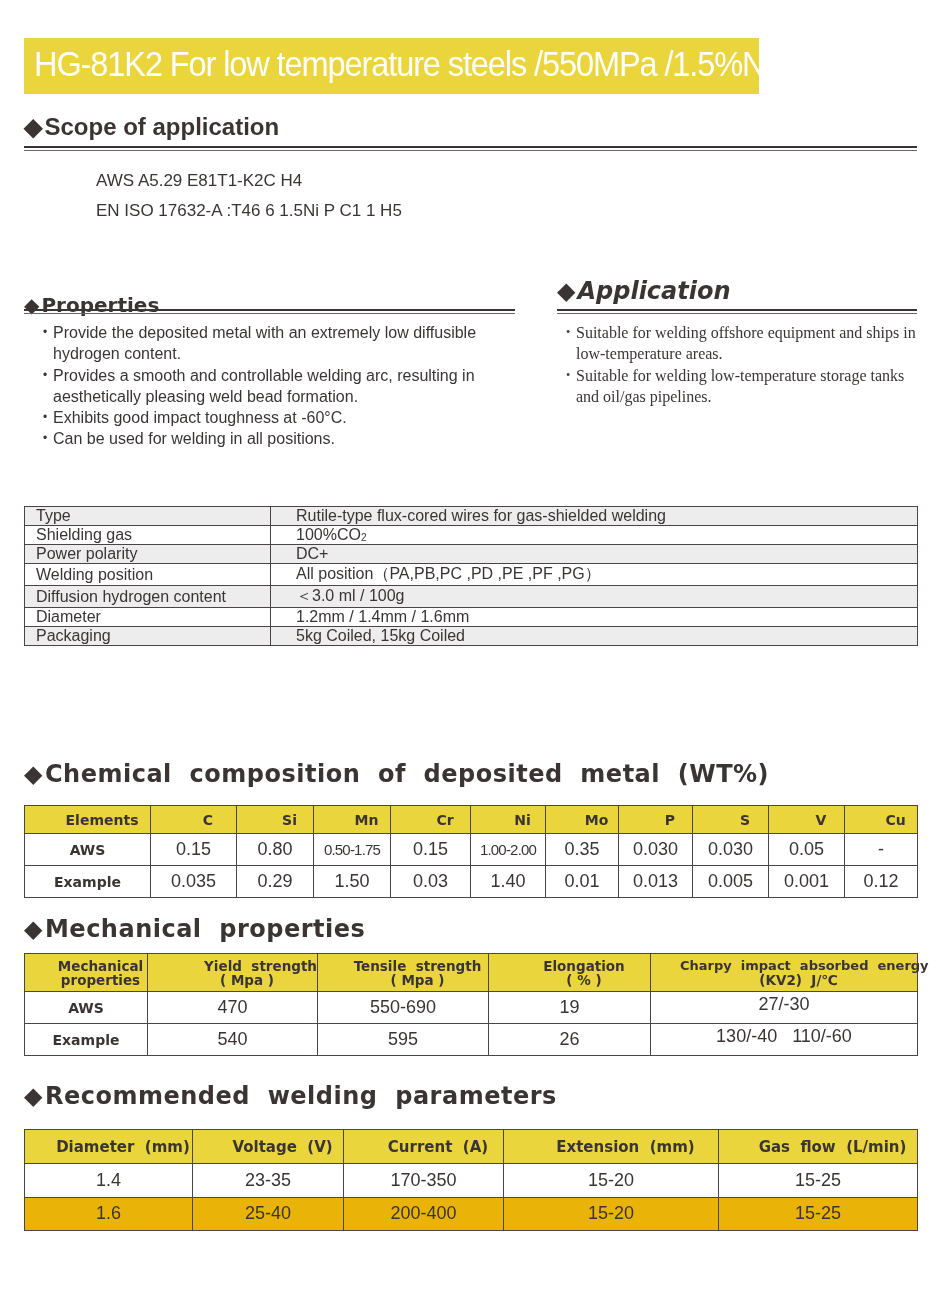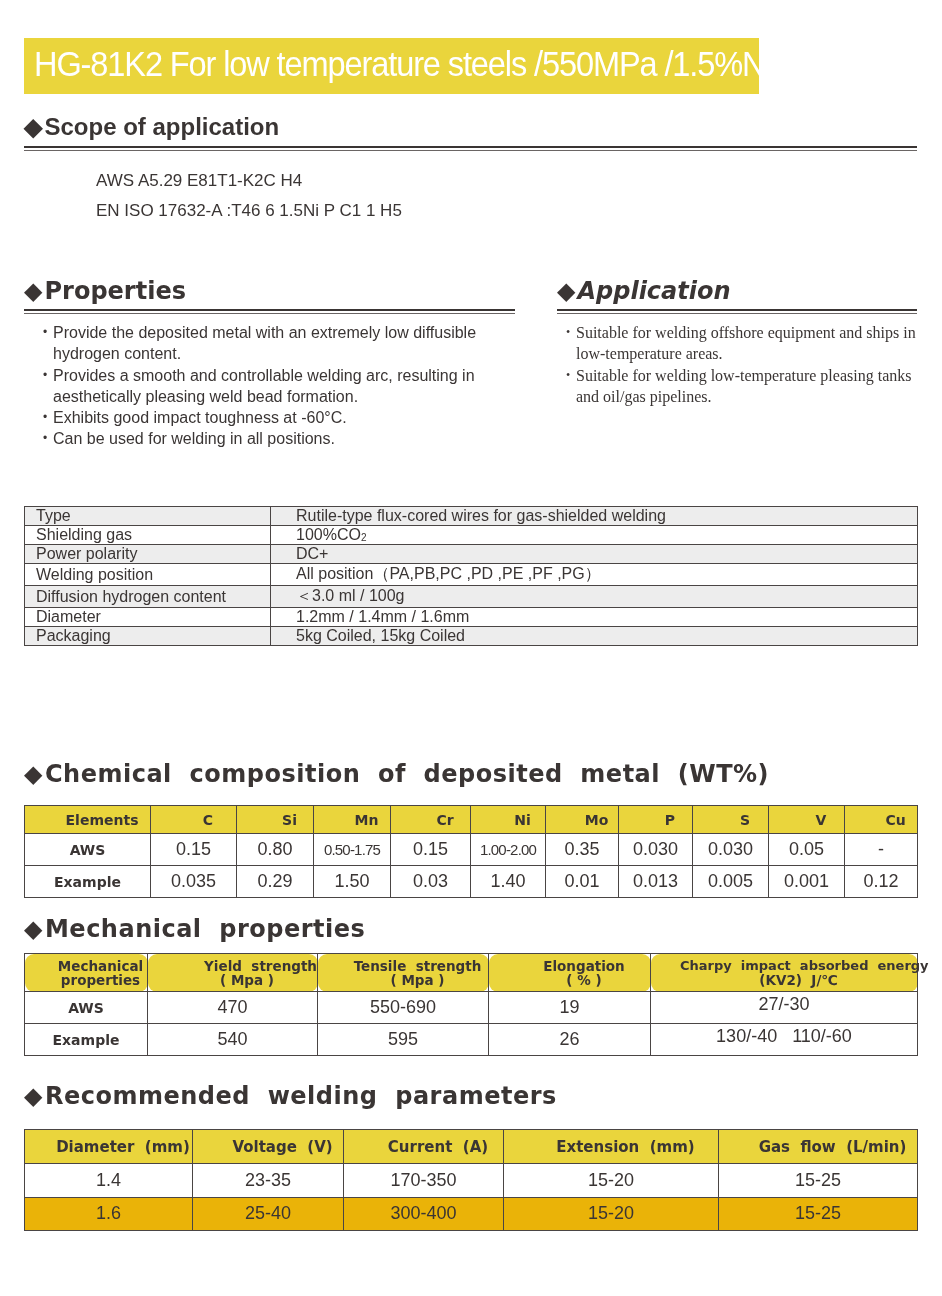--- a/index.html
+++ b/index.html
@@ -45,21 +45,21 @@
   .grid th { background: #ead53c; font-family: "DejaVu Sans", sans-serif; font-weight: bold; color: #3a3534; text-align: center; padding-left: 29px; }
   .grid td { font-family: "Liberation Sans", sans-serif; color: #3a3534; text-align: center; vertical-align: middle; }
   .grid td.rowhead { font-family: "DejaVu Sans", sans-serif; font-weight: bold; font-size: 14px; }
 
   .chem { left: 24px; top: 805px; width: 893px; }
   .chem th { height: 28px; font-size: 14px; }
   .chem td { height: 32px; font-size: 18px; }
   .chem td.narrow { font-size: 15px; letter-spacing: -0.8px; }
 
   .mech { left: 24px; top: 953px; width: 893px; }
-  .mech th { height: 38px; font-size: 13.5px; line-height: 14px; border-radius: 9px; }
+  .mech th { height: 38px; font-size: 13.5px; line-height: 14px; }
   .mech td { height: 32px; font-size: 18px; }
 
   .params { left: 24px; top: 1129px; width: 893px; }
   .params th { height: 34px; font-size: 15px; }
   .params td { height: 33.5px; font-size: 18px; }
   .params tbody tr:nth-child(2) td { background: #eab308; }
 </style>
 </head>
 <body>
 
@@ -69,38 +69,38 @@
 
 <div class="section-head" style="left:24px; top:113px; font-size:24px; font-family:'Liberation Sans', sans-serif;">
   <span class="diamond">◆</span><span>Scope  of  application</span>
 </div>
 <div class="double-rule" style="left:24px; top:146px; width:893px;"></div>
 <div class="scope-lines">
   <div>AWS A5.29 E81T1-K2C H4</div>
   <div>EN ISO 17632-A :T46 6 1.5Ni P C1 1 H5</div>
 </div>
 
-<div class="section-head" style="left:24px; top:277px; font-size:24px;">
+<div class="section-head" style="left:24px; top:293px; font-size:20px;">
   <span class="diamond">◆</span><span>Properties</span>
 </div>
 <div class="double-rule" style="left:24px; top:309px; width:491px;"></div>
 <div class="bullets" style="left:43px; top:322px; width:480px;">
   <div class="item">Provide the deposited metal with an extremely low diffusible hydrogen content.</div>
   <div class="item">Provides a smooth and controllable welding arc, resulting in aesthetically pleasing weld bead formation.</div>
   <div class="item">Exhibits good impact toughness at -60°C.</div>
   <div class="item">Can be used for welding in all positions.</div>
 </div>
 
 <div class="section-head" style="left:557px; top:277px; font-size:24px;font-style:italic;">
   <span class="diamond">◆</span><span>Application</span>
 </div>
 <div class="double-rule" style="left:557px; top:309px; width:360px;"></div>
 <div class="bullets" style="left:566px; top:322px; width:365px;font-family:Liberation Serif, serif;">
   <div class="item">Suitable for welding offshore equipment and ships in low-temperature areas.</div>
-  <div class="item">Suitable for welding low-temperature pleasing tanks and oil/gas pipelines.</div>
+  <div class="item">Suitable for welding low-temperature storage tanks and oil/gas pipelines.</div>
 </div>
 
 <table class="spec">
   <colgroup>
       <col style="width:246px">
       <col style="width:647px">
     </colgroup>
   <tbody>
       <tr>
     <td>Type</td>
@@ -272,18 +272,18 @@
     <tr>
       <td>1.4</td>
       <td>23-35</td>
       <td>170-350</td>
       <td>15-20</td>
       <td>15-25</td>
     </tr>
     <tr>
       <td>1.6</td>
       <td>25-40</td>
-      <td>300-400</td>
+      <td>200-400</td>
       <td>15-20</td>
       <td>15-25</td>
     </tr>
   </tbody>
 </table>
 
 </body></html>

